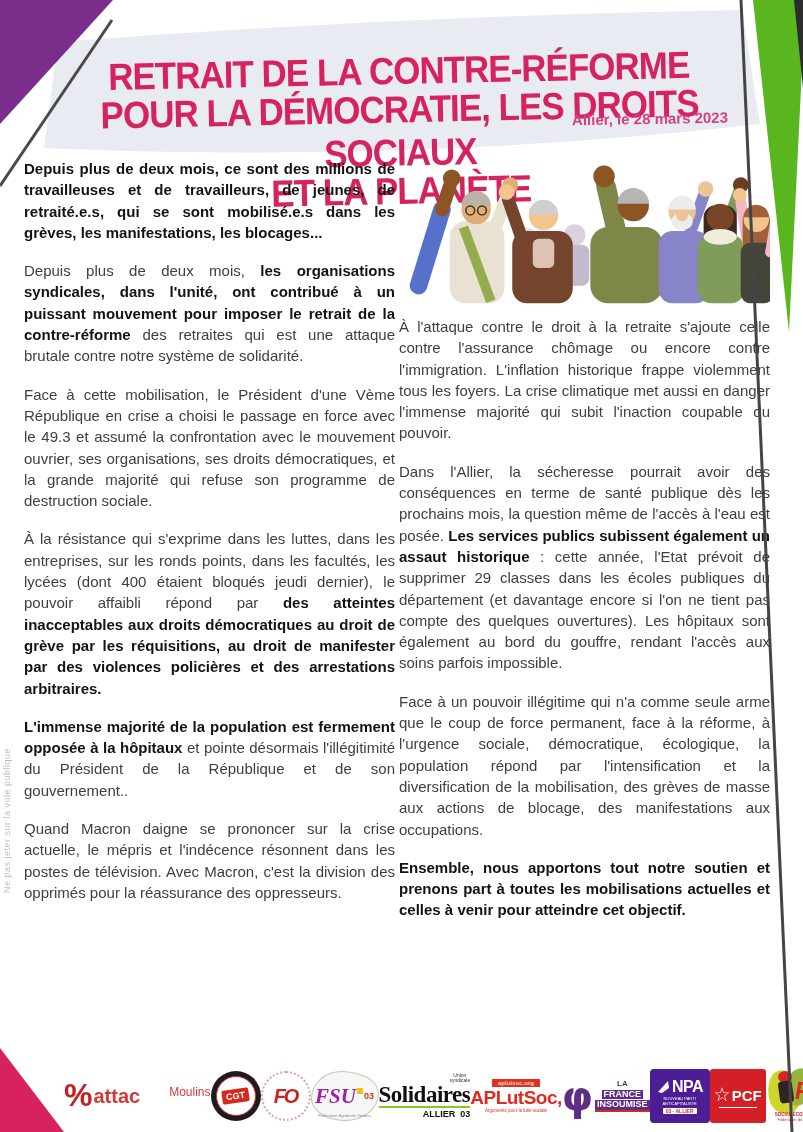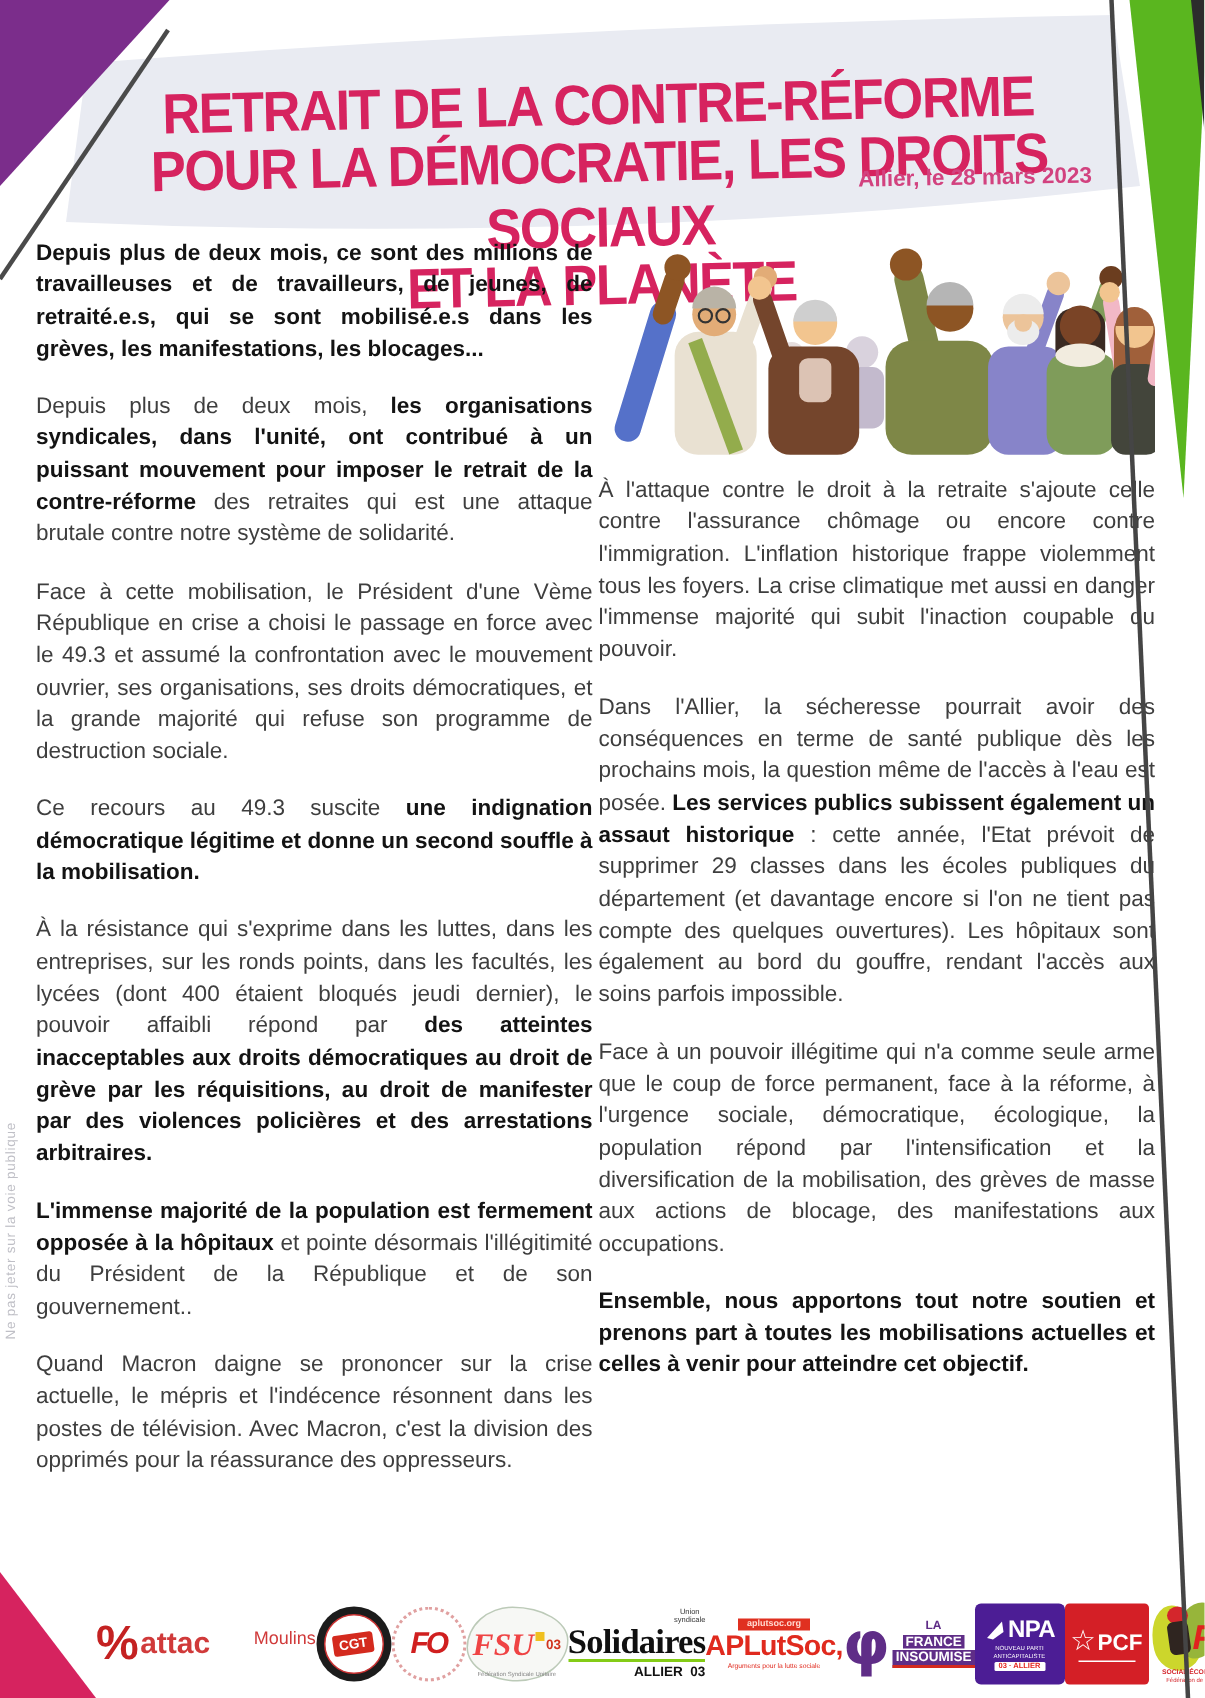--- a/index.html
+++ b/index.html
@@ -59,21 +59,21 @@
              border-radius:2px; transform:rotate(-8deg); }
 
   .fo { width:46px; height:46px; border-radius:50%; border:2px dotted #e0a0a0;
         display:flex; align-items:center; justify-content:center; }
   .fo-txt { color:#d01f1f; font-weight:900; font-size:20px; font-style:italic; letter-spacing:-2px; }
 
   .fsu { width:68px; height:54px; position:relative; display:flex; align-items:center; justify-content:center; }
   .fsu-map { position:absolute; left:0; top:2px; right:0; bottom:2px; background:#f7f8f5;
              border:1px solid #bccab8; border-radius:45% 55% 50% 50%/55% 45% 55% 45%; }
   .fsu-txt { font-family:"Liberation Serif", serif; font-style:italic; font-weight:900;
-             font-size:21px; color:#ef4444; z-index:1; }
+             font-size:21px; color:#a21caf; z-index:1; }
   .fsu-sq { width:6px; height:6px; background:#f0c020; z-index:1; margin:0 1px 10px 1px; }
   .fsu-dept { color:#d0341e; font-weight:800; font-size:9px; z-index:1; }
   .fsu-sub { position:absolute; bottom:5px; font-size:4px; color:#888; z-index:1; white-space:nowrap; }
 
   .soli { display:flex; flex-direction:column; align-items:flex-end; }
   .soli-top { font-size:5px; color:#333; line-height:1.1; text-align:center; }
   .soli-main { font-family:"Liberation Serif", serif; font-weight:900; font-size:23px; color:#101010;
                line-height:.95; letter-spacing:-.5px; }
   .soli-bottom { display:flex; align-items:center; gap:5px; font-weight:800; font-size:9px; color:#111;
                  border-top:2px solid #84cc16; padding-top:1px; margin-top:1px; width:100%;
@@ -150,21 +150,20 @@
     <span class="tl">ET LA PLANÈTE</span>
   </h1>
   <div class="date">Allier, le 28 mars 2023</div>
 </div>
 
 <div class="columns">
   <div class="col" id="left-col">
       <p><strong>Depuis plus de deux mois, ce sont des millions de travailleuses et de travailleurs, de jeunes, de retraité.e.s, qui se sont mobilisé.e.s dans les grèves, les manifestations, les blocages...</strong></p>
       <p><span>Depuis plus de deux mois, </span><strong>les organisations syndicales, dans l'unité, ont contribué à un puissant mouvement pour imposer le retrait de la contre-réforme</strong><span> des retraites qui est une attaque brutale contre notre système de solidarité.</span></p>
       <p><span>Face à cette mobilisation, le Président d'une Vème République en crise a choisi le passage en force avec le 49.3 et assumé la confrontation avec le mouvement ouvrier, ses organisations, ses droits démocratiques, et la grande majorité qui refuse son programme de destruction sociale.</span></p>
-      <p><span>Ce recours au 49.3 suscite </span><strong>une indignation démocratique légitime et donne un second souffle à la mobilisation.</strong></p>
       <p><span>À la résistance qui s'exprime dans les luttes, dans les entreprises, sur les ronds points, dans les facultés, les lycées (dont 400 étaient bloqués jeudi dernier), le pouvoir affaibli répond par </span><strong>des atteintes inacceptables aux droits démocratiques au droit de grève par les réquisitions, au droit de manifester par des violences policières et des arrestations arbitraires.</strong></p>
       <p><strong>L'immense majorité de la population est fermement opposée à la hôpitaux</strong><span> et pointe désormais l'illégitimité du Président de la République et de son gouvernement..</span></p>
       <p><span>Quand Macron daigne se prononcer sur la crise actuelle, le mépris et l'indécence résonnent dans les postes de télévision. Avec Macron, c'est la division des opprimés pour la réassurance des oppresseurs.</span></p>
     </div>
   <div class="col">
     <svg class="illus" viewBox="0 0 380 148">
 
       <circle cx="180" cy="78" r="11" fill="#d9d2dd"></circle>
       <rect x="165" y="88" width="30" height="42" rx="8" fill="#c3bacd"></rect>
       <circle cx="132" cy="80" r="9" fill="#e6dede"></circle>

